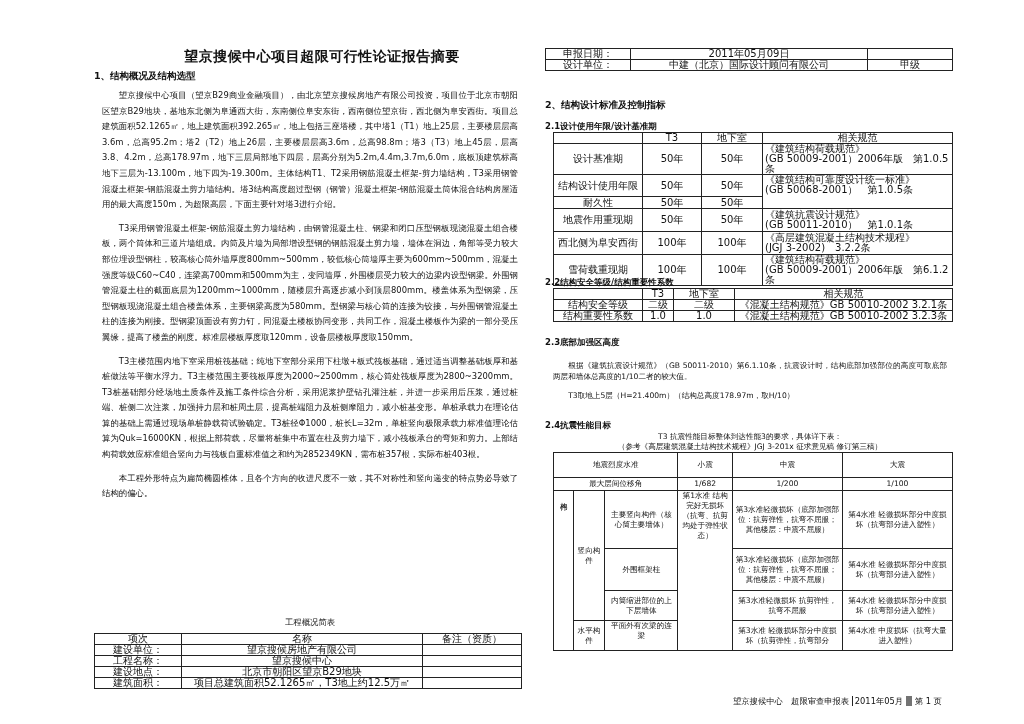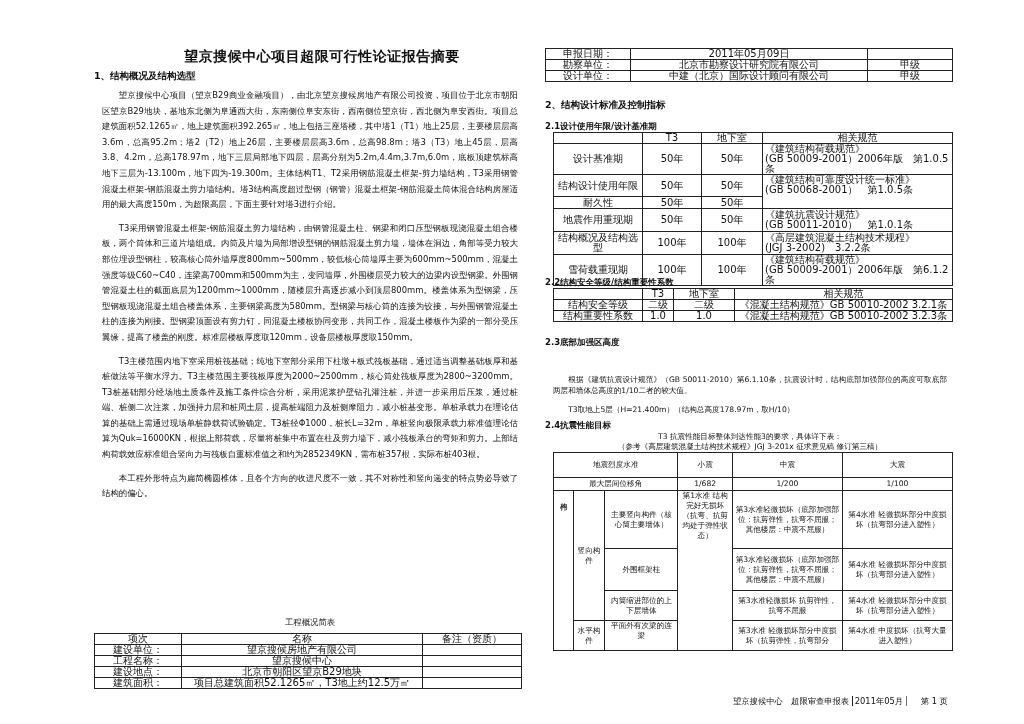--- a/index.html
+++ b/index.html
@@ -69,25 +69,20 @@
 
 <div class="page" id="right">
   <table class="outer" style="top:48px;left:0;width:408px;">
     <tbody>
         <tr>
       <td style="width:80px;">申报日期：</td>
       <td style="width:232px;">2011年05月09日</td>
       <td></td>
     </tr>
     <tr>
-      <td>勘察单位：</td>
-      <td>北京市勘察设计研究院有限公司</td>
-      <td>甲级</td>
-    </tr>
-    <tr>
       <td>设计单位：</td>
       <td>中建（北京）国际设计顾问有限公司</td>
       <td>甲级</td>
     </tr>
   </tbody>
     </table>
 
   <div class="h1" style="top:99px;left:0;">2、结构设计标准及控制指标</div>
   <div class="sub-h" style="top:121px;left:0;">2.1设计使用年限/设计基准期</div>
 
@@ -125,21 +120,21 @@
     <tr style="height:23px;">
       <td>地震作用重现期</td>
       <td>50年</td>
       <td>50年</td>
       <td class="left-al">
             <div>《建筑抗震设计规范》</div>
             <div>(GB 50011-2010）　第1.0.1条</div>
           </td>
     </tr>
     <tr style="height:23px;">
-      <td>结构概况及结构选型</td>
+      <td>西北侧为阜安西街</td>
       <td>100年</td>
       <td>100年</td>
       <td class="left-al">
             <div>《高层建筑混凝土结构技术规程》</div>
             <div>(JGJ 3-2002)　3.2.2条</div>
           </td>
     </tr>
     <tr style="height:23px;">
       <td>雪荷载重现期</td>
       <td>100年</td>
@@ -170,21 +165,21 @@
     <tr>
       <td>结构重要性系数</td>
       <td>1.0</td>
       <td>1.0</td>
       <td>《混凝土结构规范》GB 50010-2002 3.2.3条</td>
     </tr>
   </tbody>
     </table>
 
   <div class="sub-h" style="top:337px;left:0;text-align:center;">2.3底部加强区高度</div>
-  <div class="para small" style="top:366px;left:0;width:410px;line-height:11px;">
+  <div class="para small" style="top:352px;left:0;width:410px;line-height:11px;">
     <p>根据《建筑抗震设计规范》（GB 50011-2010）第6.1.10条，抗震设计时，结构底部加强部位的高度可取底部两层和墙体总高度的1/10二者的较大值。</p>
     <p>T3取地上5层（H=21.400m）（结构总高度178.97m，取H/10）</p>
   </div>
 
   <div class="sub-h" style="top:420px;left:0;">2.4抗震性能目标</div>
   <div class="caption small" style="top:432px;left:0;width:410px;">T3 抗震性能目标整体到达性能3的要求，具体详下表：</div>
   <div class="caption small" style="top:442px;left:0;width:410px;">（参考《高层建筑混凝土结构技术规程》JGJ 3-201x 征求意见稿 修订第三稿）</div>
 
   <table class="outer small" style="top:452px;left:8px;width:400px;">
     <tbody>
@@ -223,15 +218,15 @@
       <td style="vertical-align:top;">平面外有次梁的连梁</td>
       <td>第3水准 轻微损坏部分中度损坏（抗剪弹性，抗弯部分</td>
       <td>第4水准 中度损坏（抗弯大量进入塑性）</td>
     </tr>
   </tbody>
     </table>
 
   <div class="footer" style="top:696px;left:188px;">
     <span>望京搜候中心　超限审查申报表</span>
     <span style="border-left:1px solid #222;padding-left:2px;">2011年05月</span>
-    <span style="border-left:1px solid #737373;padding-left:14px;">第 1 页</span>
+    <span style="border-left:6px solid #737373;padding-left:3px;">第 1 页</span>
   </div>
 </div>
 
 </body></html>

